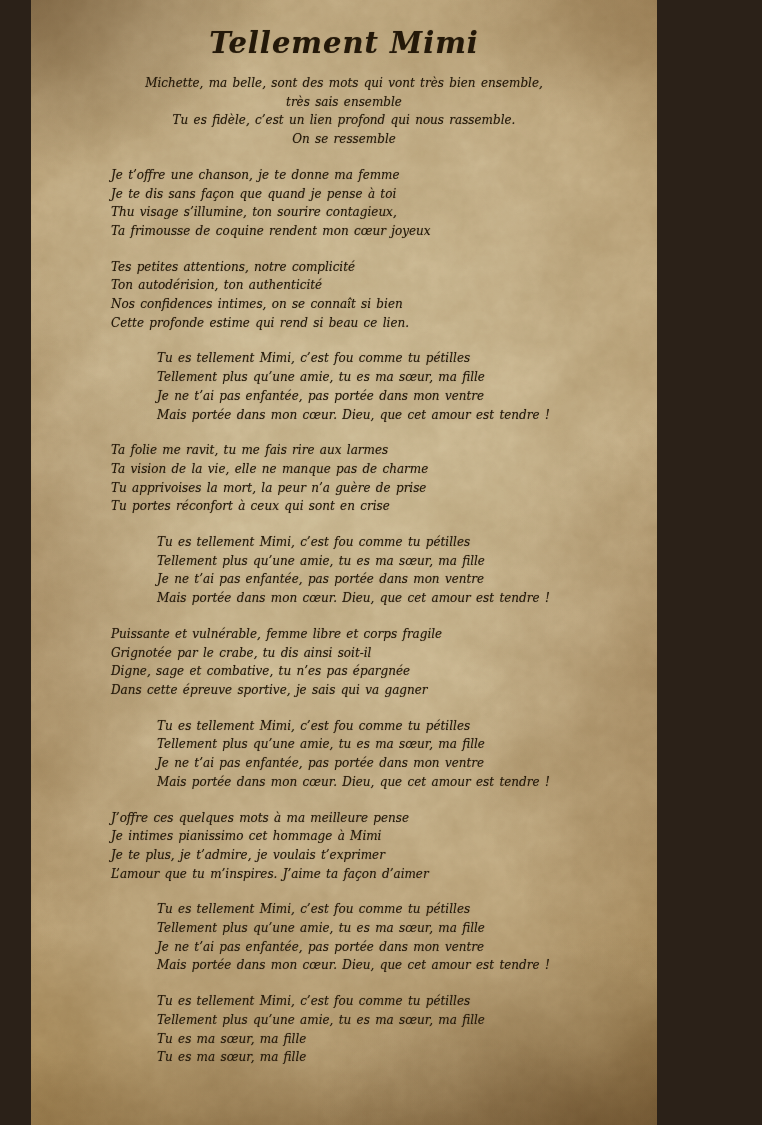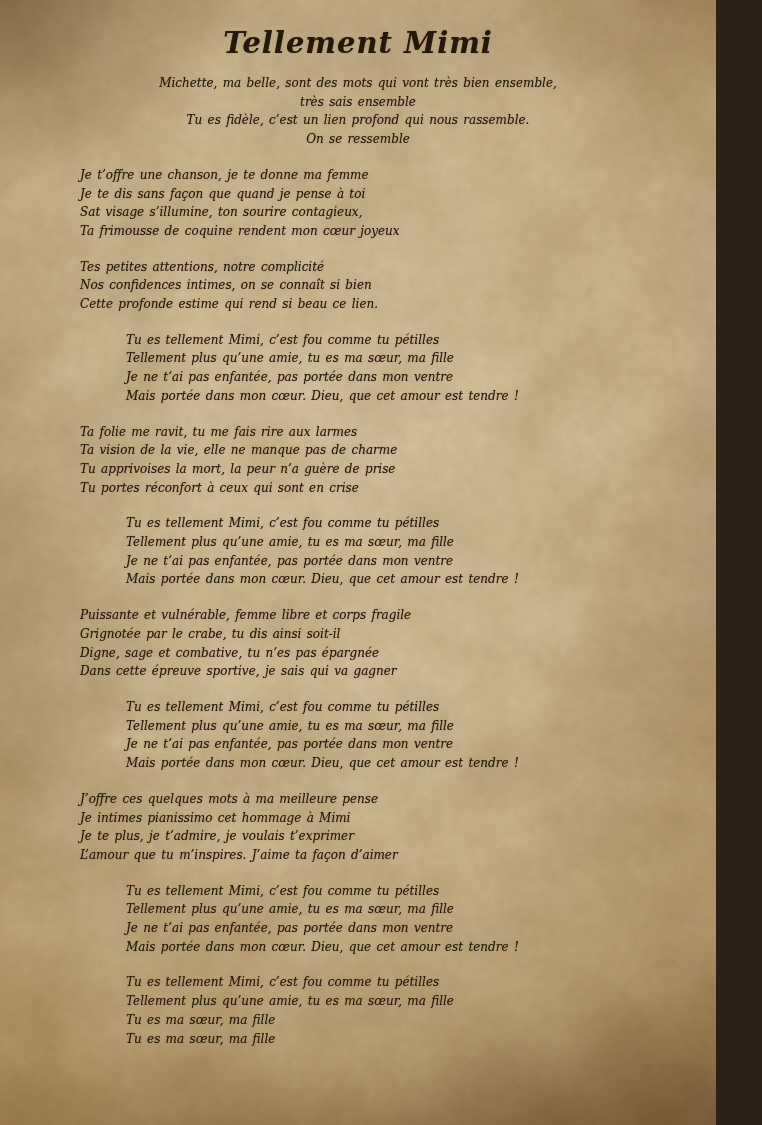--- a/index.html
+++ b/index.html
@@ -1,30 +1,31 @@
 <!DOCTYPE html>
 <html lang="fr"><head>
 <meta charset="utf-8">
 <style>
   html, body { margin: 0; padding: 0; background: #2b2118; }
 
   .page {
     position: relative;
-    width: 716px;
+    width: 626px;
     height: 1125px;
     overflow: hidden;
     background-color: #c9b48b;
     background-image:
       radial-gradient(ellipse 420px 320px at -40px -50px, rgba(84,58,30,0.60), rgba(84,58,30,0) 70%),
       radial-gradient(ellipse 340px 240px at 104% -2%,  rgba(120,88,50,0.40), rgba(120,88,50,0) 70%),
       radial-gradient(ellipse 520px 300px at 104% 102%, rgba(86,60,32,0.55), rgba(86,60,32,0) 72%),
       radial-gradient(ellipse 760px 190px at 50% 105%,  rgba(104,76,42,0.50), rgba(104,76,42,0) 78%),
       radial-gradient(ellipse 260px 520px at -4% 55%,   rgba(138,104,62,0.30), rgba(138,104,62,0) 70%),
       radial-gradient(ellipse 300px 420px at 102% 62%,  rgba(140,106,64,0.28), rgba(140,106,64,0) 70%),
       radial-gradient(ellipse 95% 75% at 47% 40%, #e5d8b6 0%, #dbcaa6 42%, #cdb78e 70%, #b3955f 100%);
+    margin-left: 31px;
   }
 
   .texture {
     position: absolute;
     inset: 0;
     width: 762px;
     height: 1125px;
     mix-blend-mode: multiply;
     pointer-events: none;
   }
@@ -95,25 +96,26 @@
     <div id="lyrics">
         <div class="stanza intro">
           <p class="line">Michette, ma belle, sont des mots qui vont très bien ensemble,</p>
           <p class="line">très sais ensemble</p>
           <p class="line">Tu es fidèle, c’est un lien profond qui nous rassemble.</p>
           <p class="line">On se ressemble</p>
         </div>
         <div class="stanza verse">
           <p class="line">Je t’offre une chanson, je te donne ma femme</p>
           <p class="line">Je te dis sans façon que quand je pense à toi</p>
-          <p class="line">Sat visage s’illumine, ton sourire contagieux,</p>
+          <p class="line">Thu visage s’illumine, ton sourire contagieux,</p>
           <p class="line">Ta frimousse de coquine rendent mon cœur joyeux</p>
         </div>
         <div class="stanza verse">
           <p class="line">Tes petites attentions, notre complicité</p>
+          <p class="line">Ton autodérision, ton authenticité</p>
           <p class="line">Nos confidences intimes, on se connaît si bien</p>
           <p class="line">Cette profonde estime qui rend si beau ce lien.</p>
         </div>
         <div class="stanza chorus">
           <p class="line">Tu es tellement Mimi, c’est fou comme tu pétilles</p>
           <p class="line">Tellement plus qu’une amie, tu es ma sœur, ma fille</p>
           <p class="line">Je ne t’ai pas enfantée, pas portée dans mon ventre</p>
           <p class="line">Mais portée dans mon cœur. Dieu, que cet amour est tendre !</p>
         </div>
         <div class="stanza verse">

